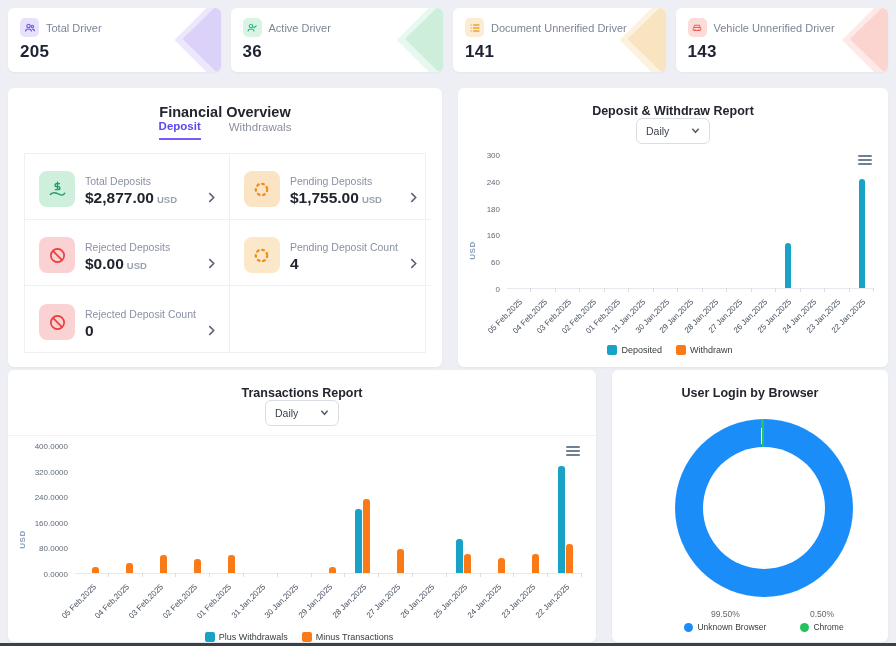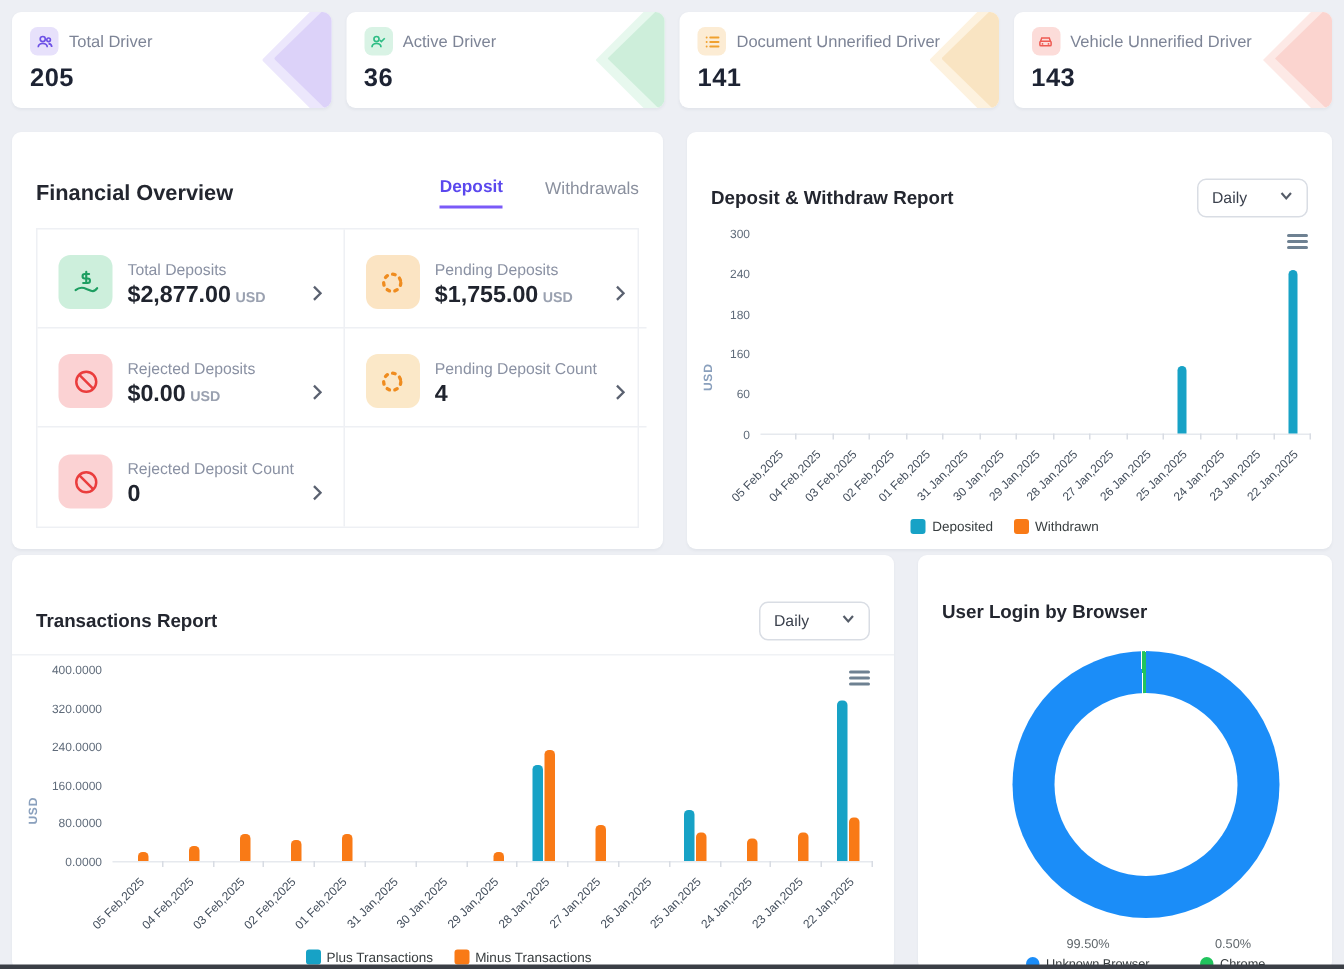--- a/index.html
+++ b/index.html
@@ -18,21 +18,21 @@
   .stat-value { margin-top:5px; font-size:17px; font-weight:bold; color:#1d2333; letter-spacing:.3px; }
   .deco { position:absolute; top:0; right:0; width:62px; height:100%; pointer-events:none; }
   .tri { position:absolute; clip-path:polygon(100% 0,100% 100%,0 50%); }
   .tri-outer { width:60px; height:120px; top:-28px; right:-14px; }
   .tri-inner { width:40px; height:78px; top:-8px; right:-2px; }
 
   
   .row2 { display:grid; grid-template-columns:434px 1fr; gap:16px; height:266px; }
   .row3 { display:grid; grid-template-columns:588px 1fr; gap:16px; height:270px; }
 
-  .panel-head { display:flex; align-items:center; justify-content:space-between; padding:31px 16px 9px 16px; }
+  .panel-head { display:flex; align-items:center; padding:16px 16px 9px 16px;flex-direction:column; }
   .panel-title { font-size:12.5px; font-weight:bold; color:#23262f; }
   .panel-title.lg { font-size:14.5px; }
 
   
   .tabs { display:flex; gap:28px; align-items:center; }
   .tab { font-size:11.5px; color:#8a909e; cursor:pointer; padding-bottom:6px; }
   .tab.active { color:#5b48ee; font-weight:bold; border-bottom:2px solid #7a5af8; }
 
   
   .fin-grid { margin:4px 16px 14px 16px; display:grid; grid-template-columns:1fr 1fr; border:1px solid #eef0f4; }
@@ -533,21 +533,21 @@
                 </div>
                 <div class="bc-xl">
                   <span>22 Jan,2025</span>
                 </div>
               </div>
             </div>
           </div>
           <div class="bc-legend">
             <div class="legend-item">
               <div class="legend-swatch" style="background: rgb(23, 162, 198);"></div>
-              <div class="legend-label">Plus Transactions</div>
+              <div class="legend-label">Plus Withdrawals</div>
             </div>
             <div class="legend-item">
               <div class="legend-swatch" style="background: rgb(249, 122, 22);"></div>
               <div class="legend-label">Minus Transactions</div>
             </div>
           </div>
         </div>
     </div>
 
     <div class="panel">

